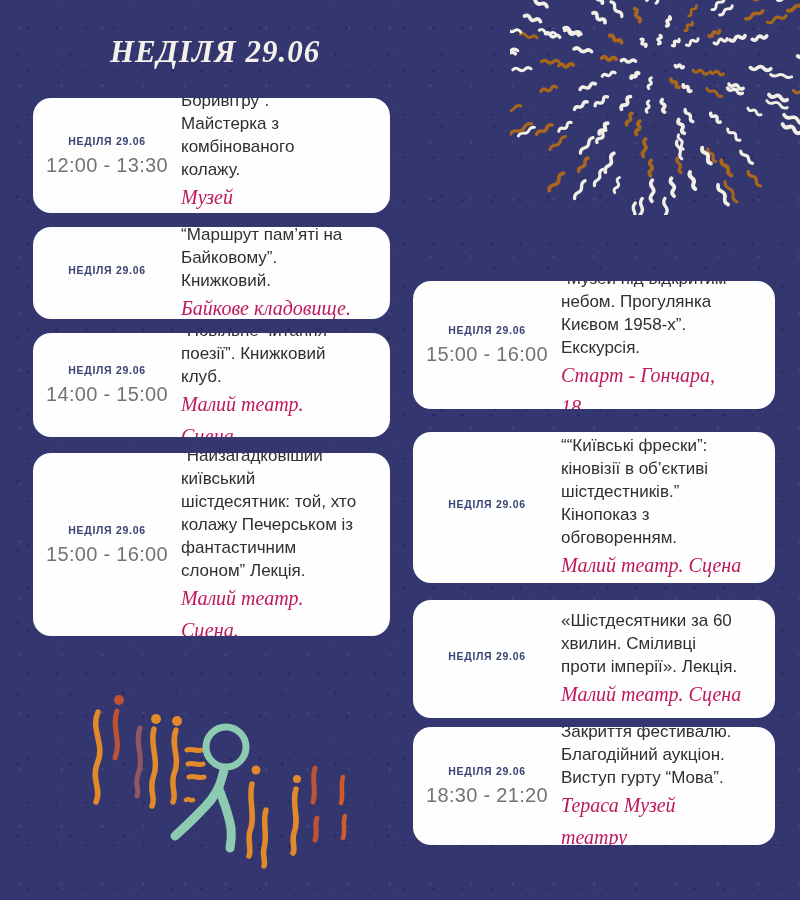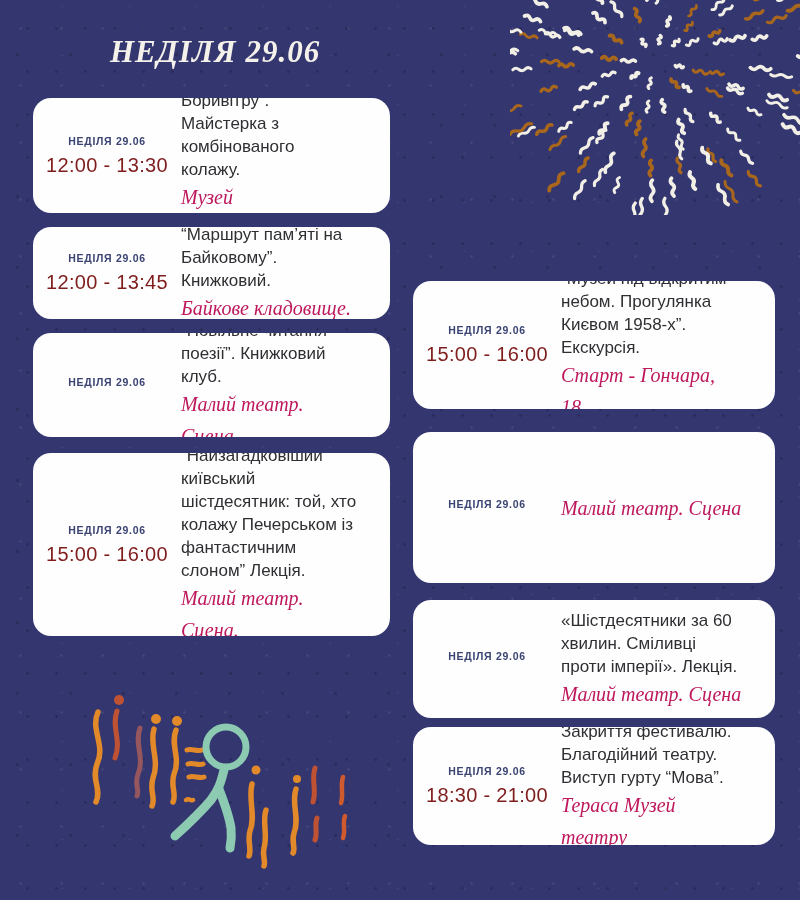--- a/index.html
+++ b/index.html
@@ -31,21 +31,21 @@
     border-radius:18px;
     display:flex;align-items:center;
     overflow:hidden;
   }
   .card-info{flex:0 0 148px;text-align:center;}
   .card-date{
     font-size:10.5px;font-weight:bold;letter-spacing:.7px;
     color:#3a4372;margin-bottom:7px;white-space:nowrap;
   }
   .card-time{
-    font-size:20px;color:#7f1d1d;letter-spacing:.3px;white-space:nowrap;
+    font-size:20px;color:#737373;letter-spacing:.3px;white-space:nowrap;
   }
   .card-body{
     flex:1;padding-right:32px;
     font-size:17px;line-height:23px;color:#2f2f33;
   }
   .card-venue{
     font-family:"Liberation Serif", serif;
     font-style:italic;
     font-size:20px;line-height:32px;color:#be185d;
   }
@@ -205,31 +205,31 @@
     </div>
     <div class="card-body">
       <span>“На крилах Боривітру”. Майстерка з комбінованого колажу.</span>
       <div class="card-venue">Музей шістдесятництва.</div>
     </div>
   </div>
 
   <div class="card" style="left:33px;top:227px;width:357px;height:92px">
     <div class="card-info">
       <div class="card-date">НЕДІЛЯ 29.06</div>
-      <div class="card-time">12:00 - 13:45</div>
     </div>
     <div class="card-body">
       <span>“Маршрут пам’яті на Байковому”. Книжковий.</span>
       <div class="card-venue">Байкове кладовище.</div>
     </div>
   </div>
 
   <div class="card" style="left:33px;top:333px;width:357px;height:104px">
     <div class="card-info">
       <div class="card-date">НЕДІЛЯ 29.06</div>
+      <div class="card-time">14:00 - 15:00</div>
     </div>
     <div class="card-body">
       <span>“Повільне читання поезії”. Книжковий клуб.</span>
       <div class="card-venue">Малий театр. Сцена.</div>
     </div>
   </div>
 
   <div class="card" style="left:33px;top:453px;width:357px;height:183px">
     <div class="card-info">
       <div class="card-date">НЕДІЛЯ 29.06</div>
@@ -250,41 +250,42 @@
       <span>“Музей під відкритим небом. Прогулянка Києвом 1958-х”. Екскурсія.</span>
       <div class="card-venue">Старт - Гончара, 18.</div>
     </div>
   </div>
 
   <div class="card" style="left:413px;top:432px;width:362px;height:151px">
     <div class="card-info">
       <div class="card-date">НЕДІЛЯ 29.06</div>
     </div>
     <div class="card-body">
+      <span>““Київські фрески”: кіновізії в об’єктиві шістдестників.” Кінопоказ з обговоренням.</span>
       <div class="card-venue">Малий театр. Сцена</div>
     </div>
   </div>
 
   <div class="card" style="left:413px;top:600px;width:362px;height:118px">
     <div class="card-info">
       <div class="card-date">НЕДІЛЯ 29.06</div>
     </div>
     <div class="card-body">
       <span>«Шістдесятники за 60 хвилин. Сміливці проти імперії». Лекція.</span>
       <div class="card-venue">Малий театр. Сцена</div>
     </div>
   </div>
 
   <div class="card" style="left:413px;top:727px;width:362px;height:118px">
     <div class="card-info">
       <div class="card-date">НЕДІЛЯ 29.06</div>
-      <div class="card-time">18:30 - 21:00</div>
-    </div>
-    <div class="card-body">
-      <span>Закриття фестивалю. Благодійний театру. Виступ гурту “Мова”.</span>
+      <div class="card-time">18:30 - 21:20</div>
+    </div>
+    <div class="card-body">
+      <span>Закриття фестивалю. Благодійний аукціон. Виступ гурту “Мова”.</span>
       <div class="card-venue">Тераса Музей театру</div>
     </div>
   </div>
 
   <svg class="deco" id="crowd" style="left:60px;top:690px;" width="320" height="190" viewBox="0 0 320 190" fill="none" stroke-linecap="round" stroke-linejoin="round">
 
     <path stroke="#e2892a" stroke-width="5.5" d="M38,22 C30,40 46,55 37,74 C31,90 42,99 36,112"></path>
 
     <circle cx="59" cy="10" r="5" fill="#c05234" stroke="none"></circle>
     <path stroke="#c05234" stroke-width="5" d="M57,21 C51,37 62,51 55,68"></path>

